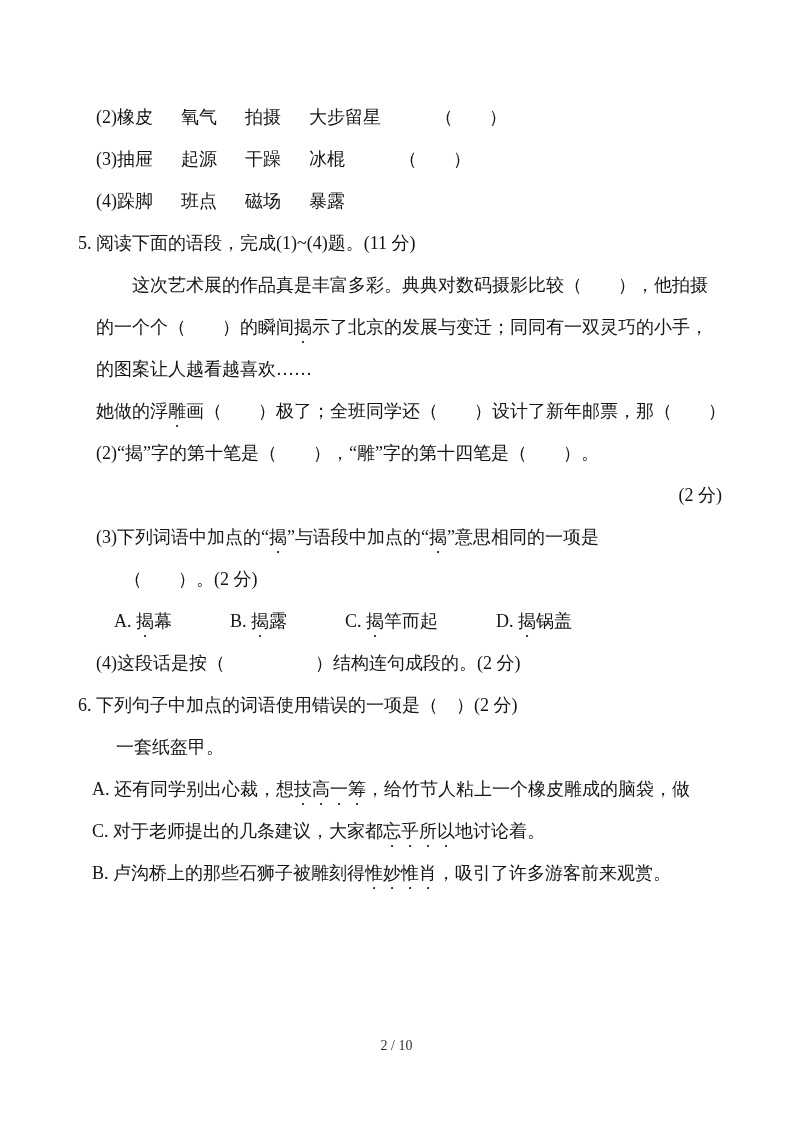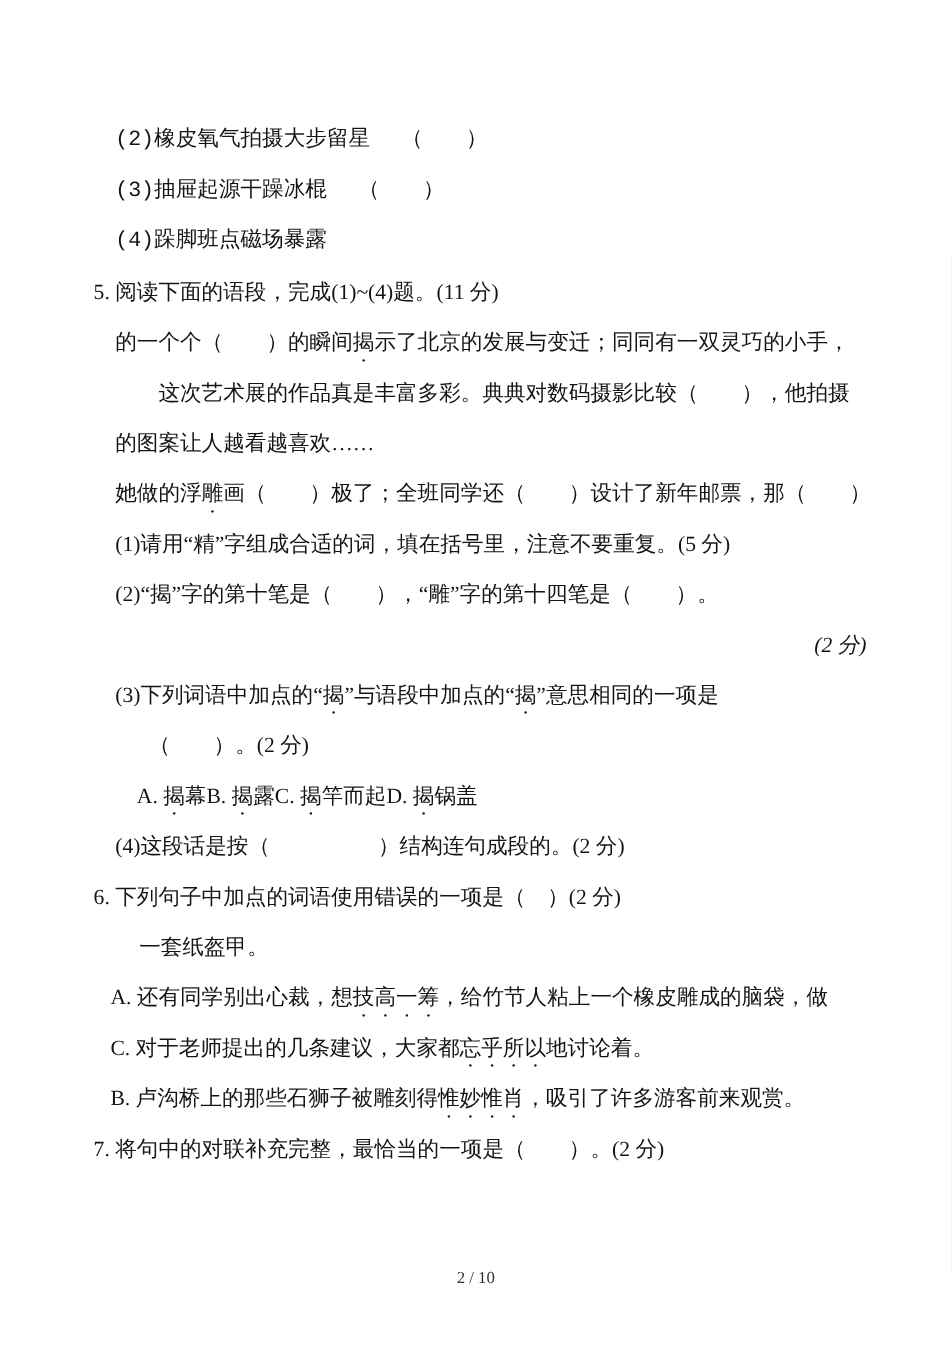--- a/index.html
+++ b/index.html
@@ -12,39 +12,38 @@
     color:#141414;
     font-family:"Liberation Serif","DejaVu Serif",serif;
     font-size:18px;
     overflow:hidden;
   }
   .content { position:absolute; left:78px; top:96px; width:650px; }
   .line { line-height:42px; white-space:nowrap; }
   .sub { padding-left:18px; }
   .sub-cont { padding-left:46px; }
   .ti2 { text-indent:36px; }
-  .wordrow { display:flex; padding-left:18px;font-family:Liberation Mono, monospace; }
+  .wordrow { display:flex; gap:28px; padding-left:18px; }
   .wordrow .bracket { margin-left:26px; }
-  .opt3-row { display:flex; padding-left:36px; }
+  .opt3-row { display:flex; gap:58px; padding-left:36px; }
   .opt-indent { padding-left:14px; }
   .cont-indent { padding-left:38px; }
-  .score-right { text-align:right; padding-right:6px;font-style:italic; }
+  .score-right { text-align:right; padding-right:6px; }
   .dot {
     -webkit-text-emphasis: filled dot #141414;
     -webkit-text-emphasis-position: under right;
     text-emphasis: filled dot #141414;
     text-emphasis-position: under right;
   }
   .footer {
     position:absolute; left:0; right:0; top:1036px;
     text-align:center;
     font-size:14px;
     color:#333333;
     line-height:20px;
-    margin-top:20px;
   }
 </style>
 </head>
 <body>
 
 <div class="page">
   <div class="content">
 
     <div class="line wordrow">
       <span><span>(2)</span><span>橡皮</span></span>
@@ -65,26 +64,25 @@
     <div class="line wordrow">
       <span><span>(4)</span><span>跺脚</span></span>
       <span>班点</span>
       <span>磁场</span>
       <span>暴露</span>
       <span class="bracket"></span>
     </div>
 
     <div class="line">5. 阅读下面的语段，完成(1)~(4)题。(11 分)</div>
 
+    <div class="line sub ti2"><span>这次艺术展的作品真是丰富多彩。典典对数码摄影比较（　　），他拍摄</span></div>
     <div class="line sub"><span>的一个个（　　）的瞬间</span><span class="dot">揭</span><span>示了北京的发展与变迁；同同有一双灵巧的小手，</span></div>
-    <div class="line sub ti2"><span>这次艺术展的作品真是丰富多彩。典典对数码摄影比较（　　），他拍摄</span></div>
     <div class="line sub"><span>的图案让人越看越喜欢……</span></div>
     <div class="line sub"><span>她做的浮</span><span class="dot">雕</span><span>画（　　）极了；全班同学还（　　）设计了新年邮票，那（　　）</span></div>
 
-    <div class="line sub">(1)请用“精”字组成合适的词，填在括号里，注意不要重复。(5 分)</div>
     <div class="line sub">(2)“揭”字的第十笔是（　　），“雕”字的第十四笔是（　　）。</div>
     <div class="line score-right"><span>(2 分)</span></div>
 
     <div class="line sub"><span>(3)下列词语中加点的“</span><span class="dot">揭</span><span>”与语段中加点的“</span><span class="dot">揭</span><span>”意思相同的一项是</span></div>
     <div class="line sub-cont">（　　）。(2 分)</div>
 
     <div class="line opt3-row">
       <span><span>A. </span><span class="dot">揭</span><span>幕</span></span>
       <span><span>B. </span><span class="dot">揭</span><span>露</span></span>
       <span><span>C. </span><span class="dot">揭</span><span>竿而起</span></span>
@@ -96,18 +94,17 @@
     <div class="line">6. 下列句子中加点的词语使用错误的一项是（　）(2 分)</div>
 
     <div class="line cont-indent"><span>一套纸盔甲。</span></div>
     <div class="line opt-indent"><span>A. 还有同学别出心裁，想</span><span class="dot">技高一筹</span><span>，给竹节人粘上一个橡皮雕成的脑袋，做</span></div>
 
     <div class="line opt-indent"><span>C. 对于老师提出的几条建议，大家都</span><span class="dot">忘乎所以</span><span>地讨论着。</span></div>
 
     <div class="line opt-indent"><span>B. 卢沟桥上的那些石狮子被雕刻得</span><span class="dot">惟妙惟肖</span><span>，吸引了许多游客前来观赏。</span></div>
 
 
-    <div class="line">7. 将句中的对联补充完整，最恰当的一项是（　　）。(2 分)</div>
 
   </div>
 
   <div class="footer">2 / 10</div>
 </div>
 
 </body></html>

